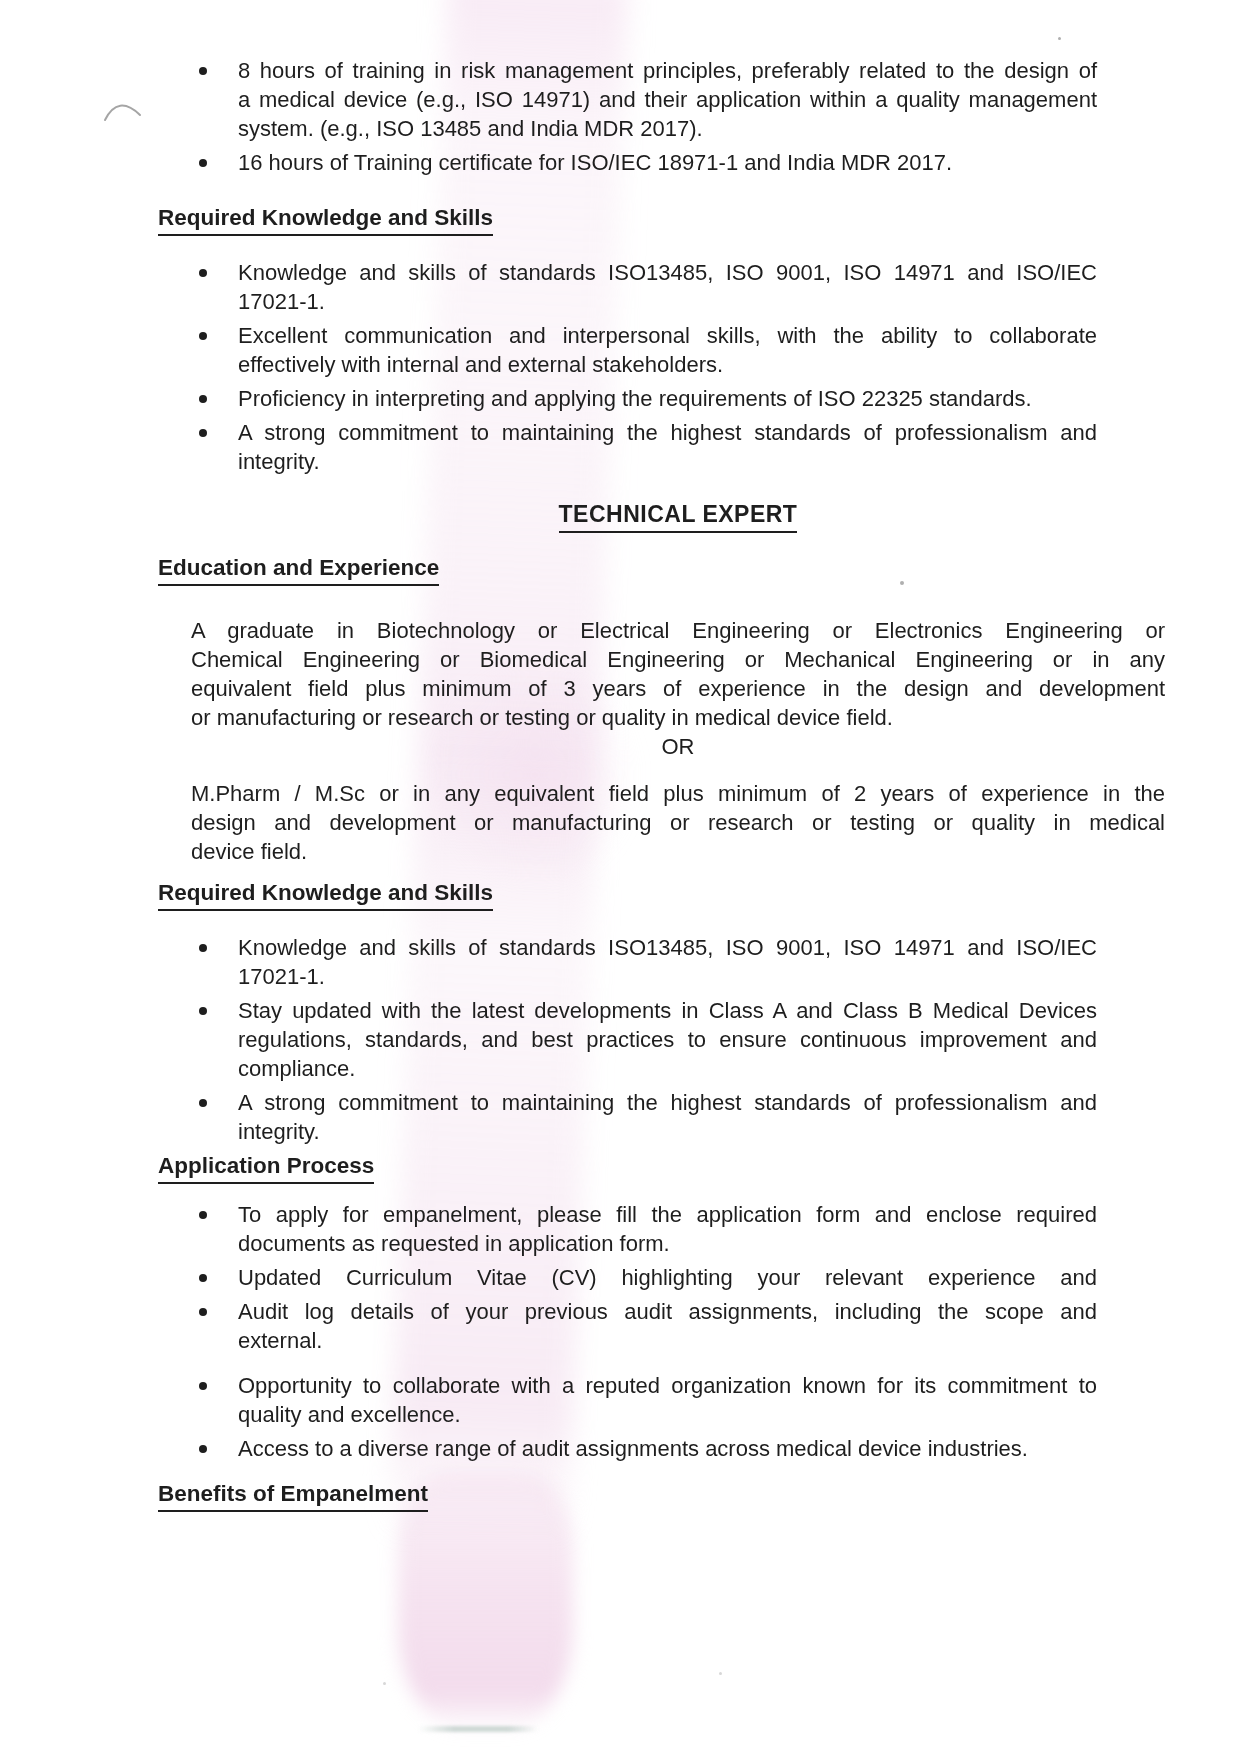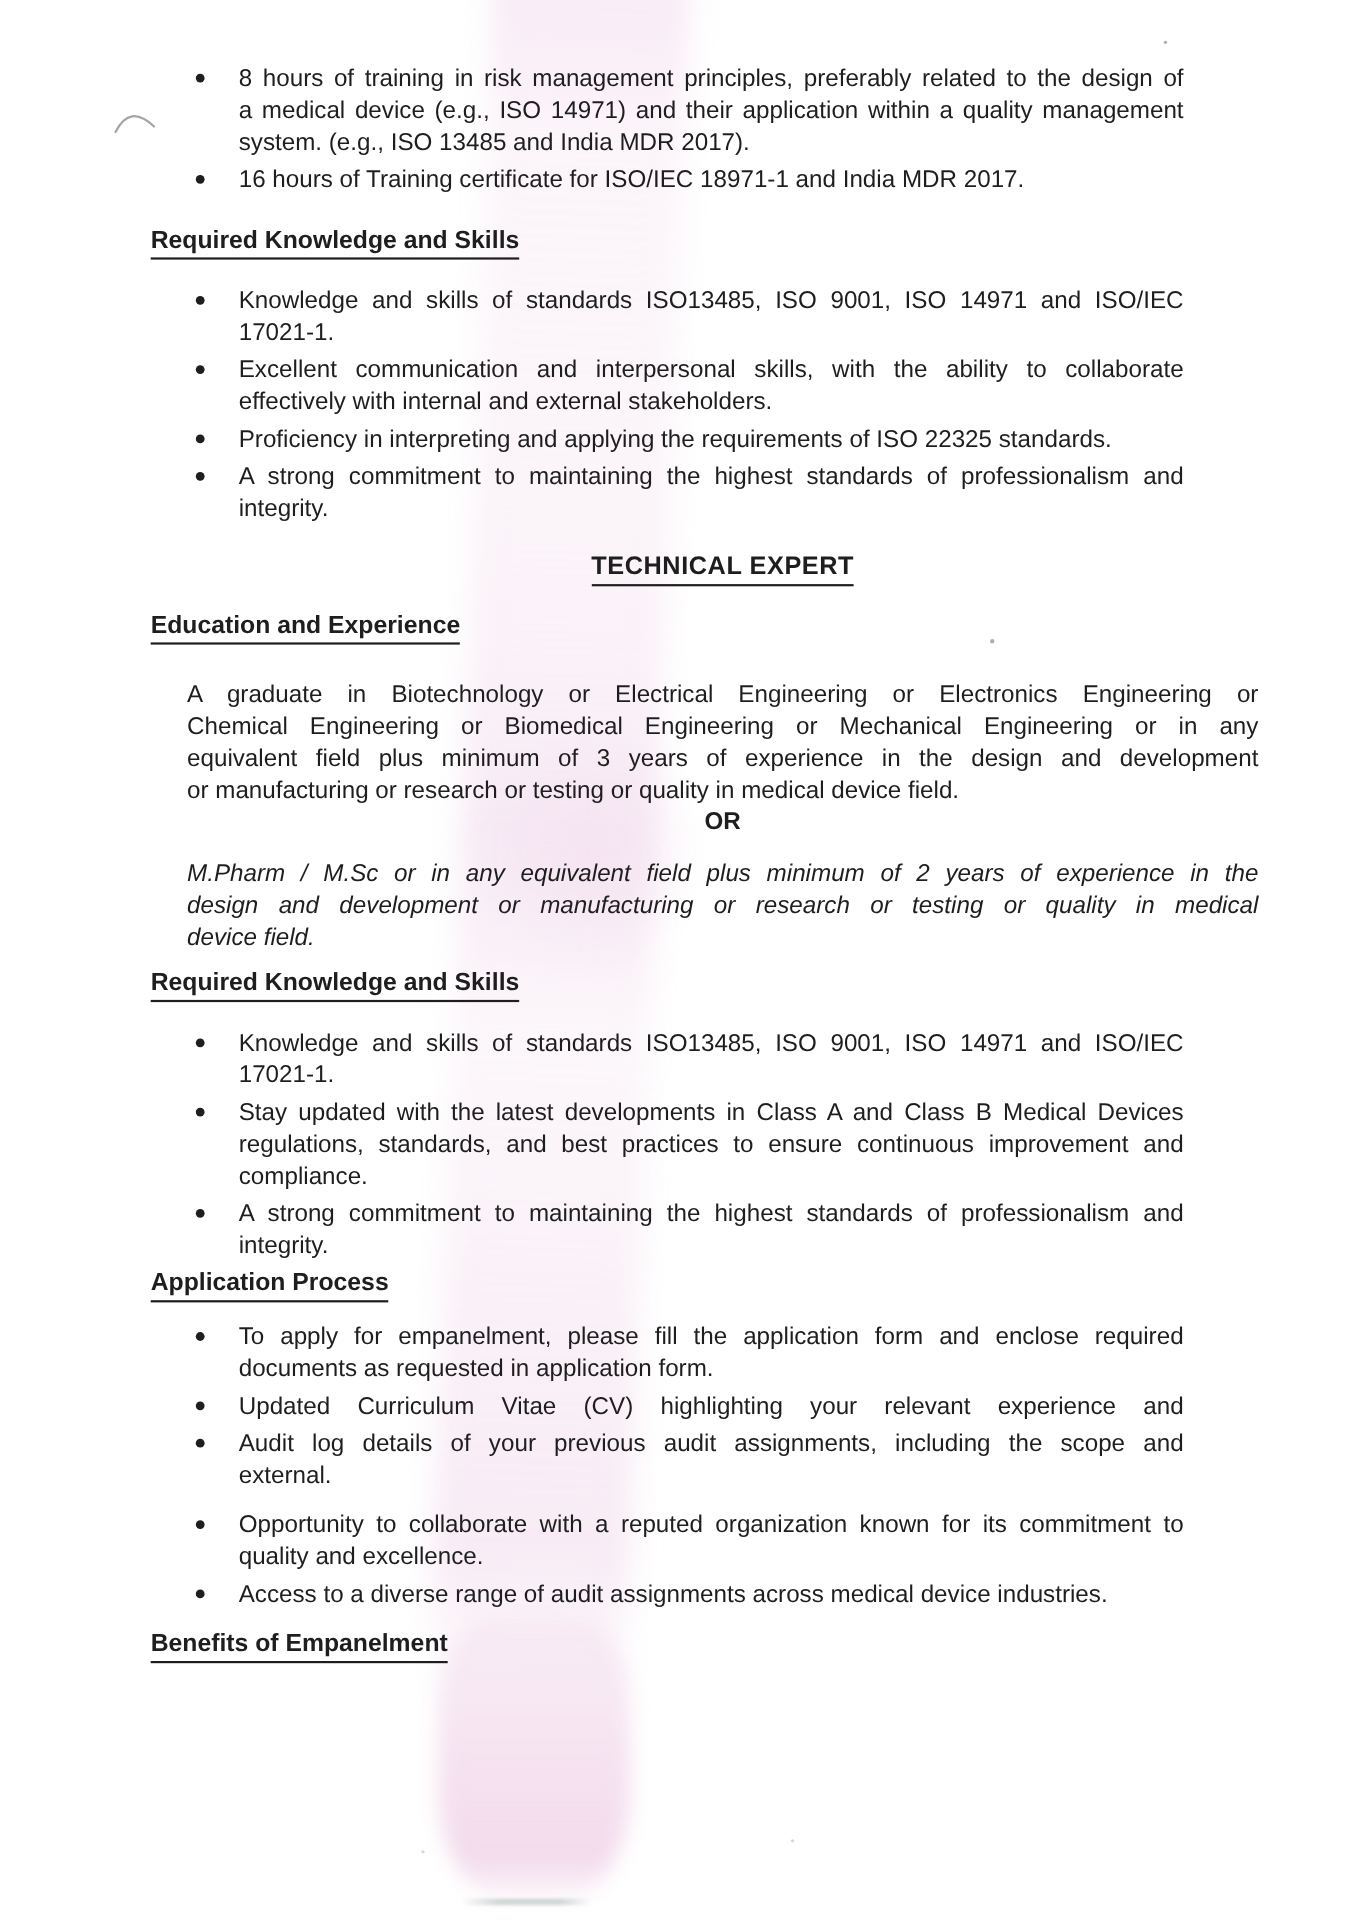--- a/index.html
+++ b/index.html
@@ -60,21 +60,21 @@
     filter:blur(1.5px);pointer-events:none;
   }
   .pen-mark{position:absolute;left:103px;top:96px;width:40px;height:28px;}
   .speck{position:absolute;width:3px;height:3px;border-radius:50%;background:rgba(110,110,110,.55);}
   .speck.s1{left:1058px;top:37px;}
   .speck.s2{left:900px;top:581px;width:4px;height:4px;}
   .speck.s3{left:383px;top:1682px;opacity:.5;}
   .speck.s4{left:719px;top:1672px;opacity:.5;}
 
   
-  .content{position:absolute;left:12px;top:56px;width:1064px;}
+  .content{position:absolute;left:0;top:56px;width:1064px;padding-left:33px;}
   .section{position:relative;}
   .bullets{margin-left:164px;}
   .bullet-item{display:flex;margin-bottom:5px;}
   .dot-cell{width:41px;flex:0 0 41px;position:relative;}
   .dot-cell::before{
     content:"";position:absolute;left:2px;top:11px;
     width:8px;height:8px;border-radius:50%;background:var(--ink);
   }
   .lines{width:927px;}
   .line{
@@ -92,21 +92,21 @@
   .center-heading{
     margin-left:158px;width:974px;text-align:center;
     font-weight:bold;font-size:23px;line-height:29px;
   }
   .center-heading .heading-text{
     display:inline-block;border-bottom:2.5px solid var(--ink);padding-bottom:2px;
     letter-spacing:.5px;
   }
   .center-bold{
     margin-left:158px;width:974px;text-align:center;
-    font-weight:bold;font-size:22px;line-height:29px;
+    font-weight:normal;font-size:22px;line-height:29px;
   }
 </style>
 </head>
 <body>
 
 <div class="page">
 
   <div class="scan-band"></div>
   <div class="scan-band-mid"></div>
   <div class="scan-blob-bottom"></div>
@@ -168,21 +168,21 @@
       </div>
       <div class="section center-heading" style="margin-top: 24px;"><span class="heading-text">TECHNICAL EXPERT</span></div>
       <div class="section heading" style="margin-top: 20px;"><span class="heading-text">Education and Experience</span></div>
       <div class="section paragraph" style="margin-top: 30px;">
         <div class="line just">A graduate in Biotechnology or Electrical Engineering or Electronics Engineering or</div>
         <div class="line just">Chemical Engineering or Biomedical Engineering or Mechanical Engineering or in any</div>
         <div class="line just">equivalent field plus minimum of 3 years of experience in the design and development</div>
         <div class="line">or manufacturing or research or testing or quality in medical device field.</div>
       </div>
       <div class="section center-bold" style="margin-top: 0px;">OR</div>
-      <div class="section paragraph" style="margin-top: 18px; font-style: italic;">
+      <div class="section paragraph" style="margin-top: 18px;">
         <div class="line just">M.Pharm / M.Sc or in any equivalent field plus minimum of 2 years of experience in the</div>
         <div class="line just">design and development or manufacturing or research or testing or quality in medical</div>
         <div class="line">device field.</div>
       </div>
       <div class="section heading" style="margin-top: 12px;"><span class="heading-text">Required Knowledge and Skills</span></div>
       <div class="section bullets" style="margin-top: 22px;">
         <div class="bullet-item">
           <span class="dot-cell"></span>
           <div class="lines">
             <div class="line just">Knowledge and skills of standards ISO13485, ISO 9001, ISO 14971 and ISO/IEC</div>

